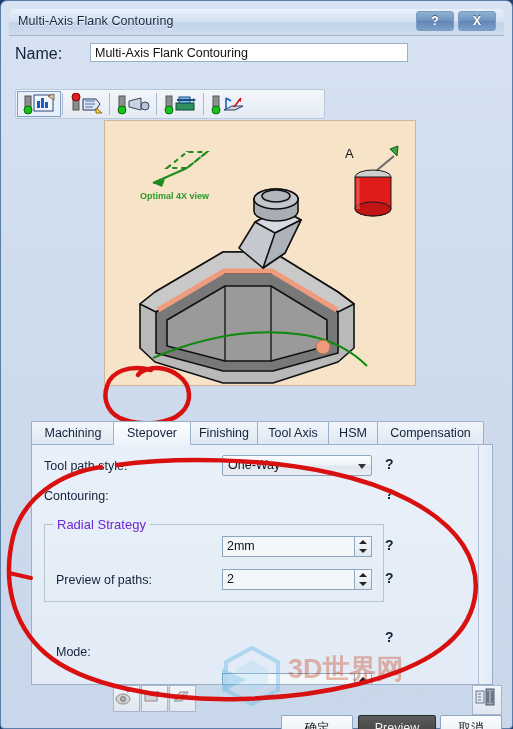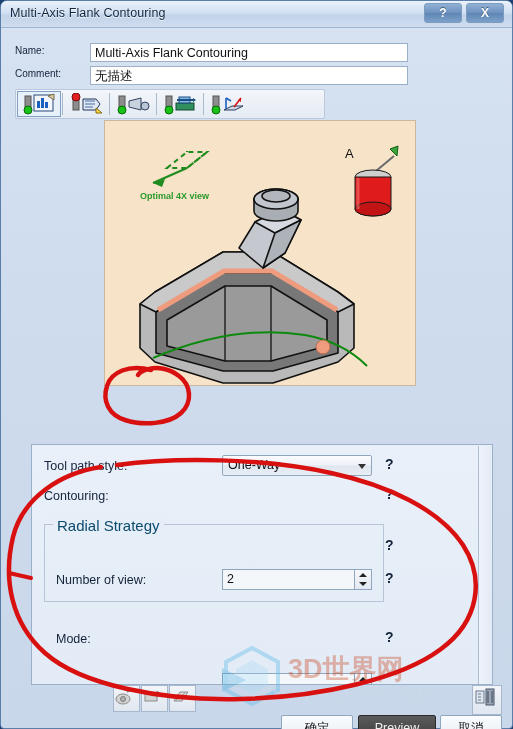--- a/index.html
+++ b/index.html
@@ -9,21 +9,21 @@
     font-size:12px;color:#000;
     background:#1b3f6e;
   }
   
   #window{
     position:absolute;left:0;top:0;width:513px;height:729px;
     box-sizing:border-box;
     border:1px solid #5a7ea8;
     border-radius:7px 7px 4px 4px;
     background:linear-gradient(180deg,#d7e3f2 0%,#cfdcee 40%,#c9d7ea 100%);
-    padding:0;
+    padding:8px;
   }
   
   #titlebar{
     position:relative;height:26px;
     background:linear-gradient(180deg,#eaf1fa 0%,#d3e1f2 45%,#c2d4ea 55%,#cfdcee 100%);
     border-radius:6px 6px 0 0;
     border-bottom:1px solid #9db5d0;
   }
   #title-text{
     position:absolute;left:9px;top:5px;
@@ -43,21 +43,21 @@
   }
   #btn-help{right:50px;}
   #btn-close{right:8px;}
   
   #client{
     position:absolute;left:5px;top:30px;width:503px;height:694px;
     box-sizing:border-box;
   }
   
   .field-row{position:absolute;left:9px;height:20px;}
-  .field-label{position:absolute;left:0;top:2px;font-size:10px;color:#14223a;}
+  .field-label{position:absolute;left:0;top:2px;font-size:16px;color:#14223a;}
   .field-input{
     position:absolute;height:19px;box-sizing:border-box;
     background:#fff;border:1px solid #9ab0c8;
     font-family:"Liberation Sans", sans-serif;font-size:12.5px;
     padding:1px 4px;color:#111;line-height:16px;
     overflow:hidden;white-space:nowrap;
   }
   #row-name{top:12px;width:480px;}
   #row-comment{top:35px;width:480px;}
   #inp-name{left:75px;width:318px;}
@@ -143,21 +143,21 @@
   .spin .btns i.up{top:3px;border-bottom:4px solid #222;}
   .spin .btns i.dn{bottom:3px;border-top:4px solid #222;}
   .qmark{position:absolute;font-size:14px;font-weight:bold;color:#14223a;cursor:default;}
   .groupbox{
     position:absolute;box-sizing:border-box;
     border:1px solid #b6c4d6;
   }
   .group-title{
     position:absolute;top:-8px;left:8px;
     background:#e6eef7;padding:0 4px;
-    font-size:15px;color:#0c4a6e;
+    font-size:13px;color:#6d28d9;
   }
   #panel-scroll{
     position:absolute;right:1px;top:1px;width:13px;height:239px;
     background:linear-gradient(90deg,#eef3fa,#e3ebf5);
     border-left:1px solid #aebdd1;
     box-sizing:border-box;
   }
   
   #bottombar{position:absolute;left:0;top:654px;width:503px;height:40px;}
   .mini-btn{
@@ -193,24 +193,20 @@
     <span id="title-text">Multi-Axis Flank Contouring</span>
     <div class="tb-btn" id="btn-help">?</div>
     <div class="tb-btn" id="btn-close">X</div>
   </div>
 
   <div id="client">
 
     <div class="field-row" id="row-name">
       <span class="field-label">Name:</span>
       <div class="field-input" id="inp-name">Multi-Axis Flank Contouring</div>
-    </div>
-    <div class="field-row" id="row-comment">
-      <span class="field-label">Comment:</span>
-      <div class="field-input" id="inp-comment">无描述</div>
     </div>
 
     <div id="toolbar">
 
       <div class="tool-btn active">
         <svg width="34" height="22" viewBox="0 0 34 22">
           <rect x="3" y="3" width="6" height="11" fill="#8d8d8d" stroke="#555"></rect>
           <circle cx="6" cy="17" r="4" fill="#19c219" stroke="#0a6b0a"></circle>
           <rect x="12" y="2" width="19" height="16" fill="#f2f6fb" stroke="#2a4a7a"></rect>
           <rect x="15" y="8" width="3" height="7" fill="#1a5fbf"></rect>
@@ -317,49 +313,64 @@
           <path d="M150 101 L176 88 L196 99 L170 112 Z" fill="#d6dae0"></path>
           <path d="M170 112 L196 99 L180 132 L158 147 Z" fill="#aeb3ba"></path>
           <ellipse cx="171" cy="78" rx="22" ry="10" fill="#b7bcc3"></ellipse>
           <path d="M149 78 l0 12 a22 10 0 0 0 44 0 l0 -12 z" fill="#a9aeb5"></path>
           <ellipse cx="171" cy="78" rx="22" ry="10" fill="#c2c7ce"></ellipse>
           <ellipse cx="171" cy="75" rx="14" ry="6" fill="#b2b7be"></ellipse>
         </g>
       </svg>
     </div>
 
+    <div id="tabstrip">
+      <div class="tab" style="left:0px;width:84px;">Machining</div>
+      <div class="tab selected" style="left:82px;width:78px;">Stepover</div>
+      <div class="tab" style="left:159px;width:68px;">Finishing</div>
+      <div class="tab" style="left:226px;width:72px;">Tool Axis</div>
+      <div class="tab" style="left:297px;width:50px;">HSM</div>
+      <div class="tab" style="left:346px;width:107px;">Compensation</div>
+    </div>
 
     <div id="tabpanel">
 
       <span class="ctl-label" style="left:12px;top:14px;">Tool path style:</span>
       <div class="combo" style="left:190px;top:10px;width:150px;">
         <span>One-Way</span>
         <span class="arrow"></span>
       </div>
       <span class="qmark" style="left:353px;top:11px;">?</span>
 
       <span class="ctl-label" style="left:12px;top:44px;">Contouring:</span>
       <span class="qmark" style="left:353px;top:41px;">?</span>
 
       <div class="groupbox" style="left:12px;top:79px;width:340px;height:78px;">
         <span class="group-title">Radial Strategy</span>
       </div>
+      <div class="spin" style="left:190px;top:91px;width:150px;">
+        <span>2mm</span>
+        <span class="btns">
+          <i class="up"></i>
+          <i class="dn"></i>
+        </span>
+      </div>
       <span class="qmark" style="left:353px;top:92px;">?</span>
 
-      <span class="ctl-label" style="left:24px;top:128px;">Number of view:</span>
+      <span class="ctl-label" style="left:24px;top:128px;">Preview of paths:</span>
       <div class="spin" style="left:190px;top:124px;width:150px;">
         <span>2</span>
         <span class="btns">
           <i class="up"></i>
           <i class="dn"></i>
         </span>
       </div>
       <span class="qmark" style="left:353px;top:125px;">?</span>
 
-      <span class="ctl-label" style="left:24px;top:187px;">Mode:</span>
+      <span class="ctl-label" style="left:24px;top:200px;">Mode:</span>
       <span class="qmark" style="left:353px;top:184px;">?</span>
 
       <div class="spin" style="left:190px;top:228px;width:150px;">
         <span class="btns">
           <i class="up"></i>
 
         </span>
       </div>
 
       <div id="panel-scroll"></div>

